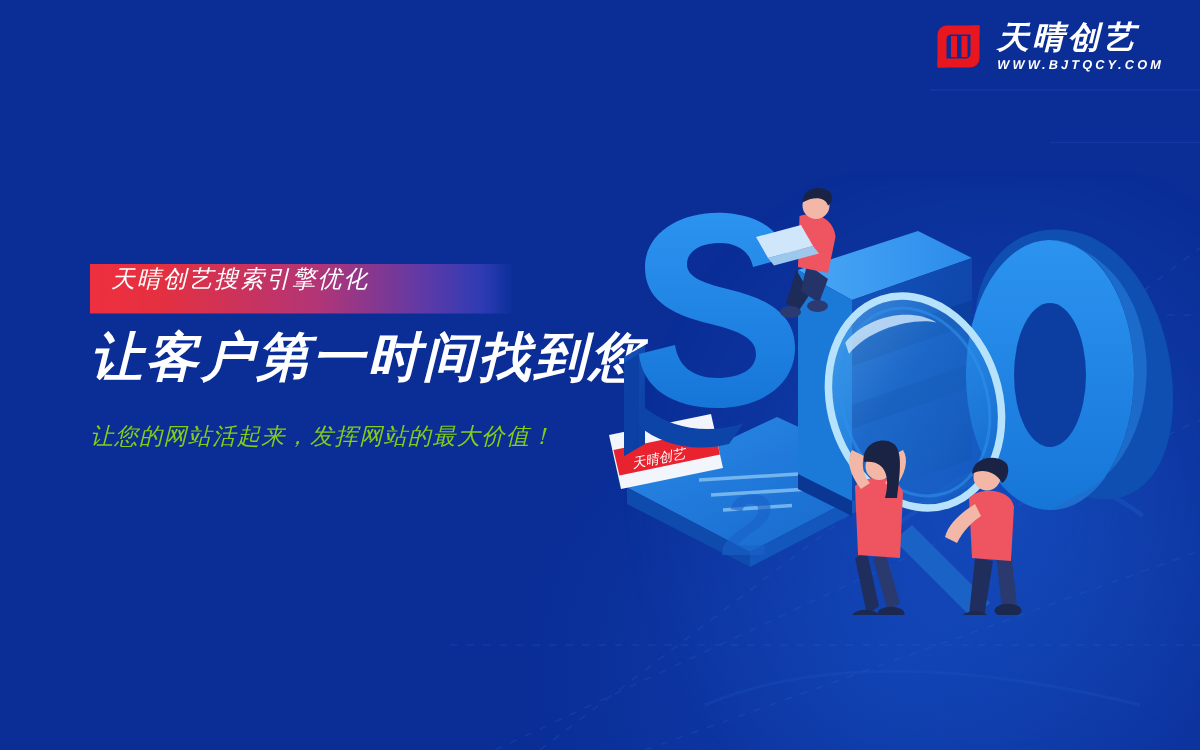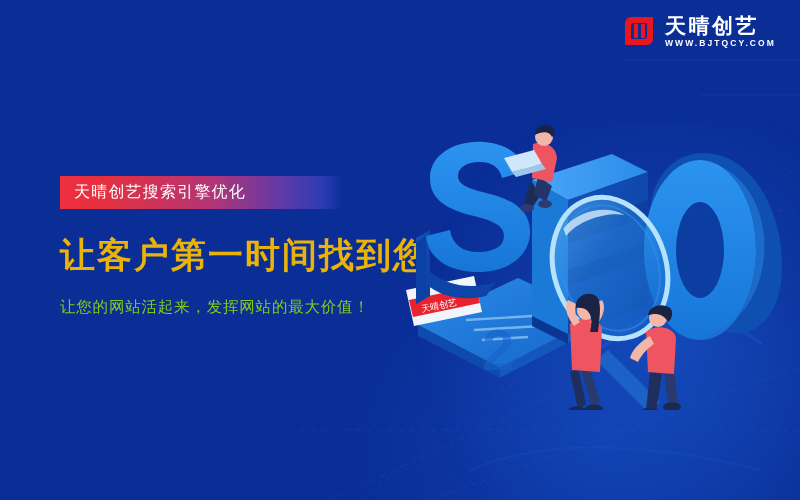--- a/index.html
+++ b/index.html
@@ -2,20 +2,21 @@
 <html lang="zh"><head>
 <meta charset="utf-8">
 <title>SEO Banner</title>
 <style>
   html,body{margin:0;padding:0;background:#0a2a90;}
   *{box-sizing:border-box;}
   .stage{
     position:relative;width:800px;height:500px;overflow:hidden;
     background:#0a2d96;
     font-family:"Liberation Sans","DejaVu Sans",sans-serif;
+    font-style:italic;
   }
   
   .bg-base{
     position:absolute;inset:0;
     background:
       radial-gradient(120% 90% at 78% 46%, #1551c8 0%, rgba(17,70,175,0.55) 34%, rgba(10,45,150,0) 66%),
       radial-gradient(75% 60% at 96% 86%, #12general 0%, rgba(10,45,150,0) 70%),
       linear-gradient(160deg,#0a2b93 0%,#0b2f9c 45%,#092885 100%);
   }
   .bg-glow-r{
@@ -43,27 +44,27 @@
   }
   .logo-url{
     color:#ffffff;font-size:8.5px;line-height:9px;letter-spacing:2.1px;font-weight:700;
     white-space:nowrap;
   }
   
   .copy{position:absolute;left:60px;top:176px;width:400px;}
   .tagbar{
     position:relative;height:33px;width:281px;
     background:linear-gradient(90deg,#ee2f3f 0%,#e5303f 16%,#b23577 54%,#5c3aa8 80%,#2e3bb4 93%,rgba(21,57,170,0.25) 100%);
-    display:flex;align-items:center;
+    display:flex;align-items:flex-start;
   }
   .tagbar span{
     color:#ffffff;font-size:16px;letter-spacing:1.2px;padding-left:14px;white-space:nowrap;
   }
   .headline{
-    margin-top:26px;color:#eab308;font-size:35px;font-weight:700;letter-spacing:2px;
+    margin-top:10px;color:#ffffff;font-size:35px;font-weight:700;letter-spacing:2px;
     line-height:40px;white-space:nowrap;
   }
   .subline{
     margin-top:22px;color:#84cc16;font-size:15.5px;letter-spacing:.8px;white-space:nowrap;
   }
   
   .illo{position:absolute;left:400px;top:120px;width:400px;height:290px;}
 </style>
 </head>
 <body>

